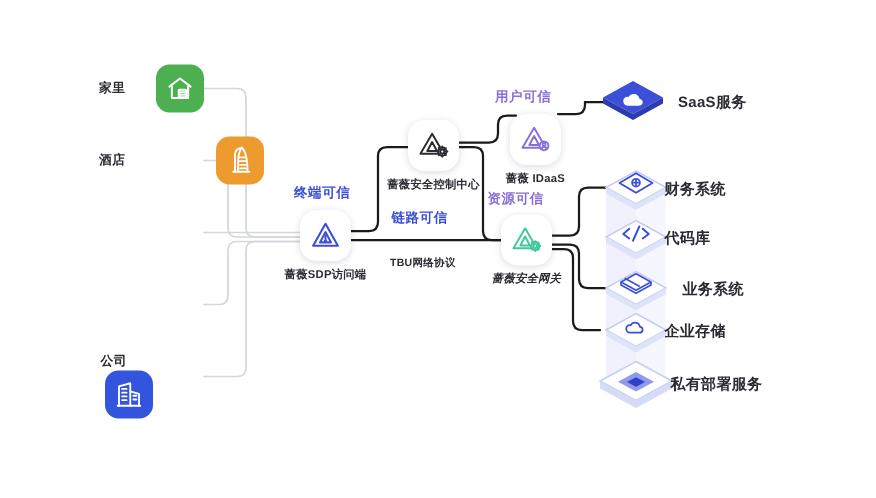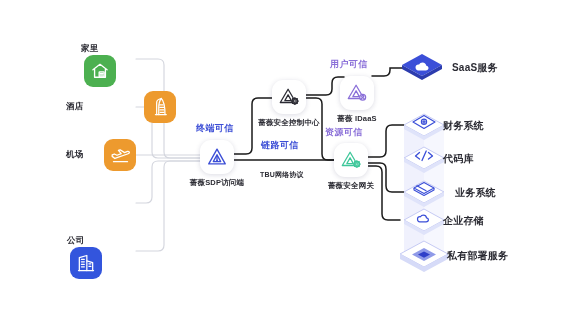--- a/index.html
+++ b/index.html
@@ -130,21 +130,21 @@
       <path d="M372 76 H384 Q390 76 390 70 V68 H404"></path>
 
       <path d="M368 157 H380 Q386 157 386 151 V131 Q386 125 392 125 H404"></path>
 
       <path d="M368 163 H380 Q386 163 386 169 V186 Q386 192 392 192 H404"></path>
 
       <path d="M368 166 H376 Q382 166 382 172 V214 Q382 220 388 220 H400"></path>
     </g>
   </svg>
 
-  <div class="endpoint" style="left:80px; top:43px;flex-direction:column;">
+  <div class="endpoint" style="left:66px; top:43px;">
     <span class="endpoint-label">家里</span>
     <span class="endpoint-tile" style="background:#4CB050">
       <svg width="20" height="20" viewBox="0 0 24 24" fill="none" stroke="#ffffff" stroke-width="1.6" stroke-linecap="round" stroke-linejoin="round">
         <path d="M3.5 10.5 12 4l8.5 6.5"></path>
         <path d="M5.5 10v9.5h13V10"></path>
         <rect x="11" y="13" width="6" height="6" rx="0.6"></rect>
         <path d="M12.2 15h3.6M12.2 17h3.6"></path>
       </svg>
     </span>
   </div>
@@ -154,29 +154,20 @@
     <span class="endpoint-tile" style="background:#ED9A2E">
       <svg width="20" height="20" viewBox="0 0 24 24" fill="none" stroke="#ffffff" stroke-width="1.5" stroke-linecap="round" stroke-linejoin="round">
         <path d="M8 21V7c0-2.6 2-4.6 5.5-5.2C11 5 10.5 9 10.5 13v8"></path>
         <path d="M13.5 1.8C17 5 18 10.5 18 21"></path>
         <path d="M6.5 21h13"></path>
         <path d="M11.6 9.5h4.3M11.8 12.5h4.6M12 15.5h4.6M12.2 18.3h4.6"></path>
       </svg>
     </span>
   </div>
 
-  <div class="endpoint" style="left:66px; top:139px;">
-    <span class="endpoint-label">机场</span>
-    <span class="endpoint-tile" style="background:#ED9A2E">
-      <svg width="21" height="21" viewBox="0 0 24 24" fill="none" stroke="#ffffff" stroke-width="1.5" stroke-linecap="round" stroke-linejoin="round">
-        <path d="M2.5 11.2 5 10.3l3 1.4 4.8-1.9-3.2-3.6 2-.7 5 3.2 3.4-1.3c1-.4 2 .1 2.1.9.1.8-.5 1.4-1.3 1.7L5.6 15.4 2.5 13z"></path>
-        <path d="M4 19h16"></path>
-      </svg>
-    </span>
-  </div>
 
 
   <div class="endpoint" style="left:66px; top:235px;flex-direction:column;">
     <span class="endpoint-label">公司</span>
     <span class="endpoint-tile" style="background:#3355DD">
       <svg width="20" height="20" viewBox="0 0 24 24" fill="none" stroke="#ffffff" stroke-width="1.5" stroke-linecap="round" stroke-linejoin="round">
         <path d="M4 21V5.5L13 3v18"></path>
         <path d="M13 9.5l7 2V21"></path>
         <path d="M3 21h18"></path>
         <path d="M6.5 7.5h3.5M6.5 10.5h3.5M6.5 13.5h3.5M6.5 16.5h3.5"></path>
@@ -226,21 +217,21 @@
 
   <div class="node" style="left:334px; top:143px;">
     <svg width="22" height="22" viewBox="0 0 24 24" fill="none" stroke="#3ec79a" stroke-width="1.4" stroke-linecap="round" stroke-linejoin="round">
       <path d="M11 3.5 19.5 18H2.5z"></path>
       <path d="M11 9.5 14.5 16h-7z"></path>
       <circle cx="18.4" cy="16.4" r="3" fill="#ffffff"></circle>
       <circle cx="18.4" cy="16.4" r="1.4"></circle>
       <path d="M18.4 12.8v1M18.4 20v-1M14.8 16.4h1M22 16.4h-1M15.9 13.9l.7.7M20.9 18.9l-.7-.7M15.9 18.9l.7-.7M20.9 13.9l-.7.7"></path>
     </svg>
   </div>
-  <div class="node-caption" style="left:320px; top:181px; width:62px;">蔷薇安全网关</div>
+  <div class="node-caption" style="left:320px; top:181px; width:62px;font-style:italic;">蔷薇安全网关</div>
 
   <div class="service" style="left:400px; top:52px;">
     <svg class="iso" width="44" height="32" viewBox="0 0 44 32">
       <path d="M22 2 42 13 22 24 2 13z" fill="#3b4fd8"></path>
       <path d="M2 13v4l20 11 20-11v-4L22 24z" fill="#2c3cae"></path>
       <path d="M15.5 15.2c0-1.5 1.3-2.7 2.9-2.7.2 0 .5 0 .7.1.6-1.2 1.9-2 3.4-2 2 0 3.6 1.4 3.8 3.2 1.3.2 2.2 1.2 2.2 2.3 0 1.3-1.2 2.4-2.7 2.4h-7.6c-1.5 0-2.7-1.5-2.7-3.3z" fill="#ffffff"></path>
     </svg>
     <span class="service-label" style="margin-left:8px;">SaaS服务</span>
   </div>
 

